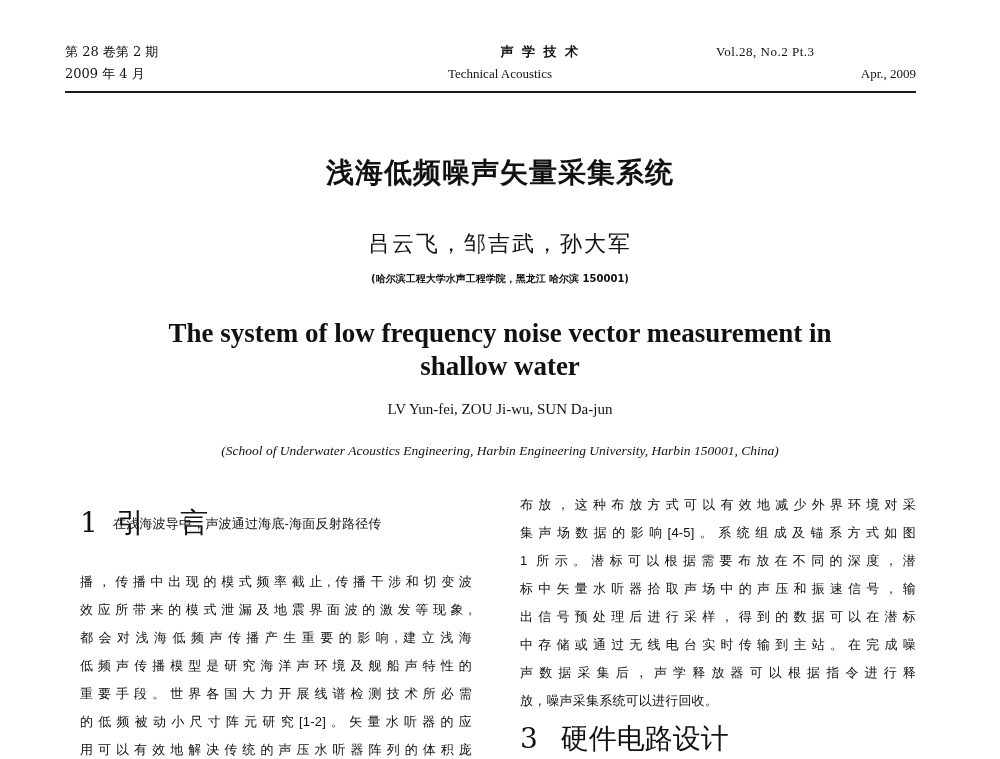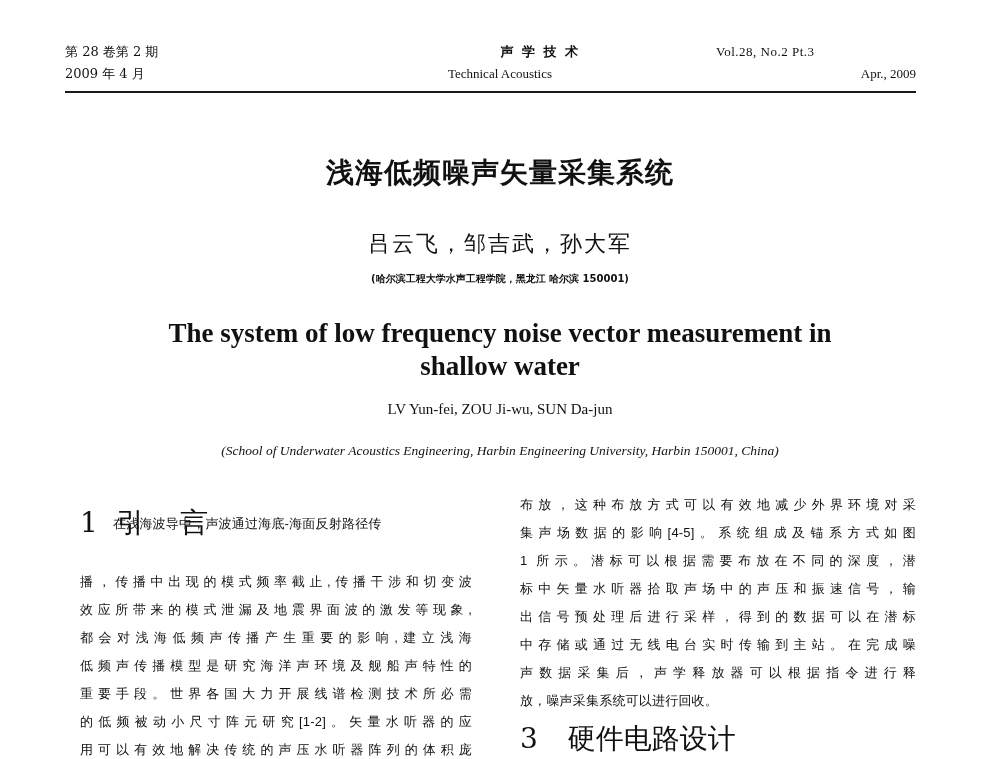--- a/index.html
+++ b/index.html
@@ -61,14 +61,14 @@
 <div class="abs body-line col-right justify" style="top:524px;">集声场数据的影响[4-5]。系统组成及锚系方式如图</div>
 <div class="abs body-line col-right justify" style="top:552px;">1 所示。潜标可以根据需要布放在不同的深度，潜</div>
 <div class="abs body-line col-right justify" style="top:580px;">标中矢量水听器拾取声场中的声压和振速信号，输</div>
 <div class="abs body-line col-right justify" style="top:608px;">出信号预处理后进行采样，得到的数据可以在潜标</div>
 <div class="abs body-line col-right justify" style="top:636px;">中存储或通过无线电台实时传输到主站。在完成噪</div>
 <div class="abs body-line col-right justify" style="top:664px;">声数据采集后，声学释放器可以根据指令进行释</div>
 <div class="abs body-line col-right" style="top:692px;">放，噪声采集系统可以进行回收。</div>
 
 <div class="abs sec" style="left:520px; top:720px;">
   <span>3</span>
-  <span style="margin-left:21px;">硬件电路设计</span>
+  <span style="margin-left:14px;">硬件电路设计</span>
 </div>
 
 </body></html>

